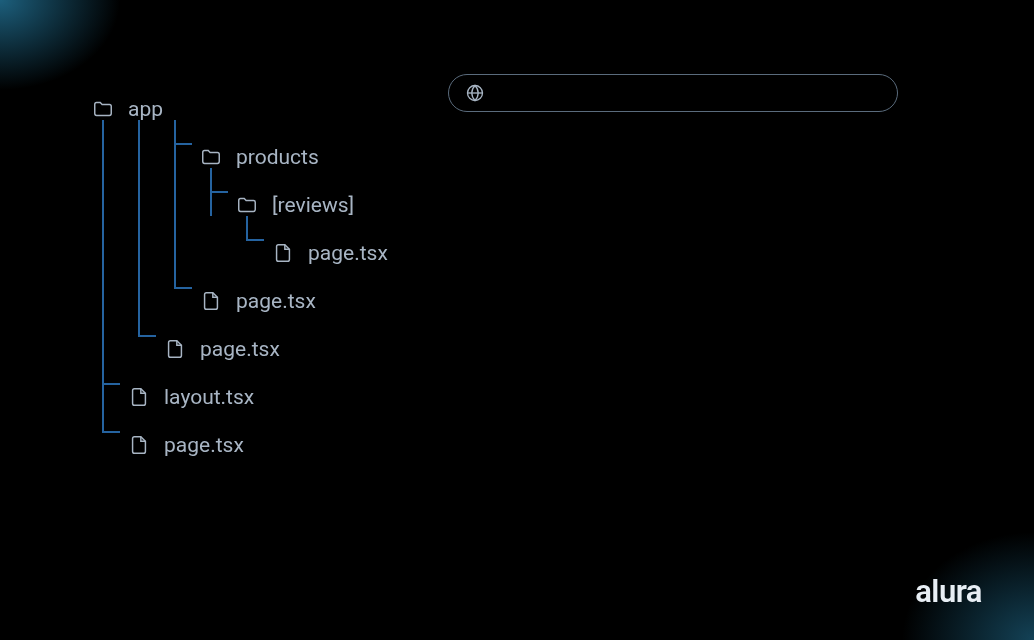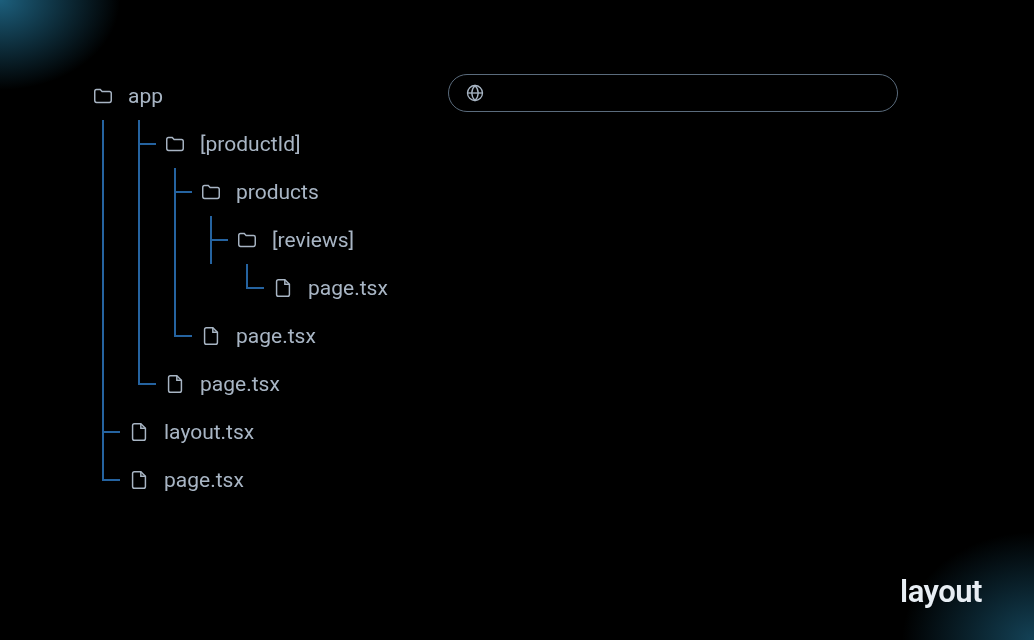--- a/index.html
+++ b/index.html
@@ -27,21 +27,21 @@
       gap: 60px;
     }
 
     .tree {
       font-size: 21px;
       line-height: 1;
     }
 
     .tree-item {
       display: flex;
-      align-items: center;
+      align-items: flex-end;
       height: 48px;
       position: relative;
     }
 
     .indent {
       position: relative;
       width: 36px;
       height: 48px;
       flex-shrink: 0;
     }
@@ -124,35 +124,20 @@
     <div class="tree-item">
       <span class="icon">
         <svg viewBox="0 0 24 24" fill="none" stroke="#a8b5c4" stroke-width="1.6">
           <path d="M3 7a2 2 0 0 1 2-2h4l2 2h8a2 2 0 0 1 2 2v8a2 2 0 0 1-2 2H5a2 2 0 0 1-2-2V7z"></path>
         </svg>
       </span>
       <span class="label">app</span>
     </div>
 
 
-    <div class="tree-item">
-      <span class="indent">
-          <span class="line-v"></span>
-        </span>
-      <span class="indent">
-          <span class="line-v"></span>
-          <span class="line-h"></span>
-        </span>
-      <span class="icon">
-        <svg viewBox="0 0 24 24" fill="none" stroke="#a8b5c4" stroke-width="1.6">
-          <path d="M3 7a2 2 0 0 1 2-2h4l2 2h8a2 2 0 0 1 2 2v8a2 2 0 0 1-2 2H5a2 2 0 0 1-2-2V7z"></path>
-        </svg>
-      </span>
-      <span class="label">[productId]</span>
-    </div>
 
     <div class="tree-item">
       <span class="indent">
           <span class="line-v"></span>
         </span>
       <span class="indent">
           <span class="line-v"></span>
         </span>
       <span class="indent">
           <span class="line-v"></span>
@@ -284,13 +269,13 @@
       <svg viewBox="0 0 24 24" fill="none" stroke="#a8b5c4" stroke-width="1.6">
         <circle cx="12" cy="12" r="9"></circle>
         <path d="M3 12h18"></path>
         <path d="M12 3c2.5 2.5 3.8 5.5 3.8 9s-1.3 6.5-3.8 9c-2.5-2.5-3.8-5.5-3.8-9s1.3-6.5 3.8-9z"></path>
       </svg>
     </span>
   </div>
 
 </div>
 
-<div class="logo">layout</div>
+<div class="logo">alura</div>
 
 </body></html>

